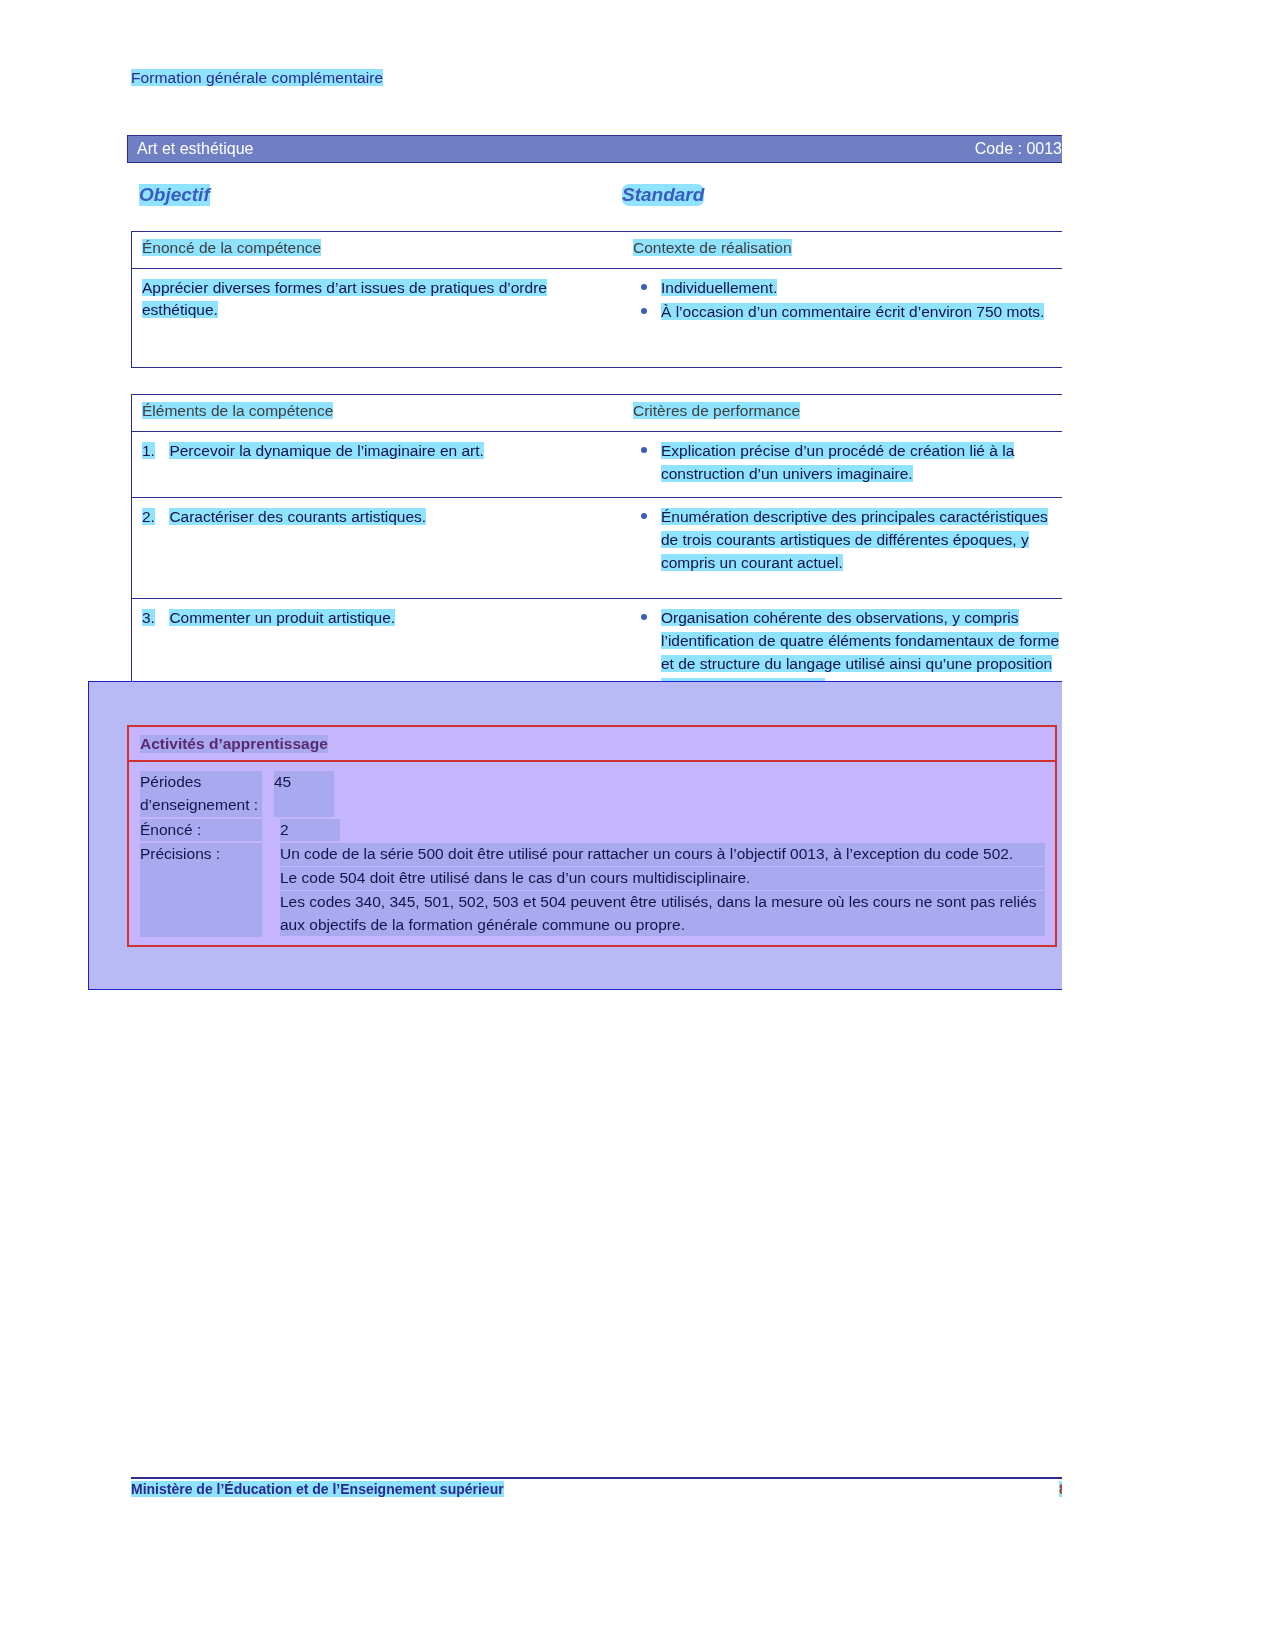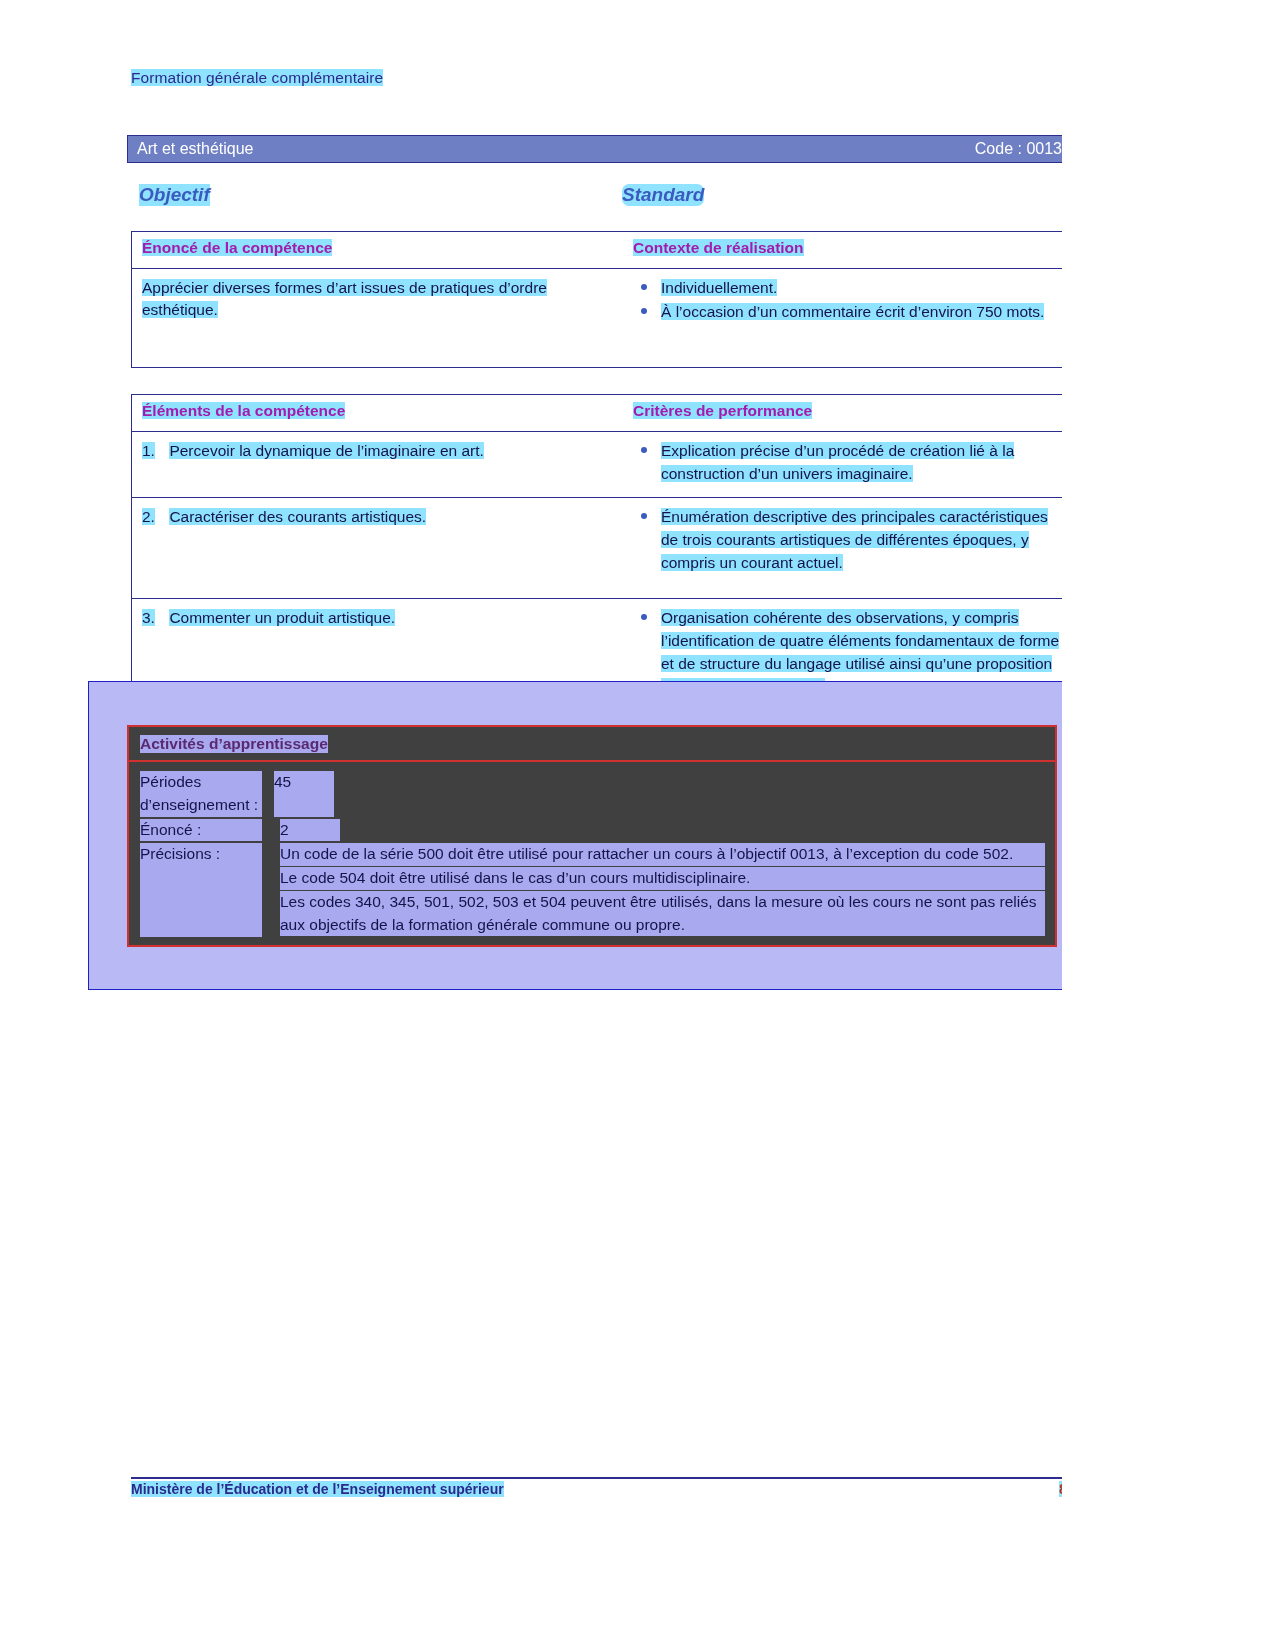--- a/index.html
+++ b/index.html
@@ -112,22 +112,22 @@
     box-sizing: border-box;
     padding: 8px 10px 10px 10px;
   }
   .cell-r {
     flex: 1;
     box-sizing: border-box;
     padding: 8px 10px 10px 6px;
   }
   .hdr-text {
     font-size: 15.5px;
-    font-weight: bold;
-    color: #a21caf;
+    font-weight: normal;
+    color: #404040;
   }
   .body-text {
     font-size: 15.5px;
     color: #14144a;
     line-height: 1.45;
   }
   .hdr-row { height: 36px; }
   .hdr-row .cell-l, .hdr-row .cell-r { padding-top: 7px; padding-bottom: 4px; }
 
   ul.bullets {
@@ -167,21 +167,21 @@
 
   
   .activities {
     position: absolute;
     left: 127px;
     top: 725px;
     width: 930px;
     height: 222px;
     border: 2px solid #d03030;
     box-sizing: border-box;
-    background: #404040;
+    background: #c4b5fd;
   }
   .act-title {
     position: absolute;
     left: 11px;
     top: 8px;
     font-size: 15.5px;
     font-weight: bold;
     color: #5a2a70;
   }
   .act-line {

